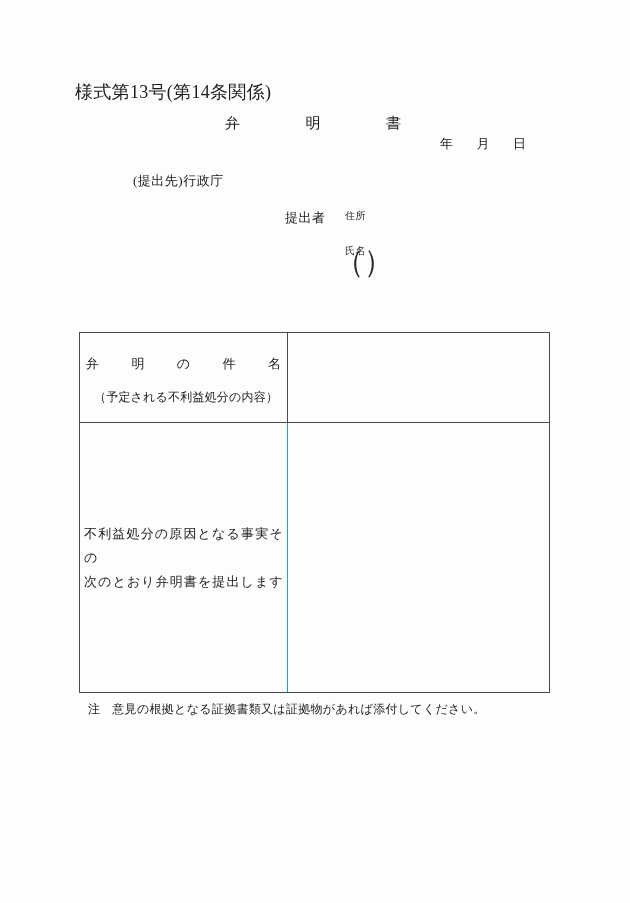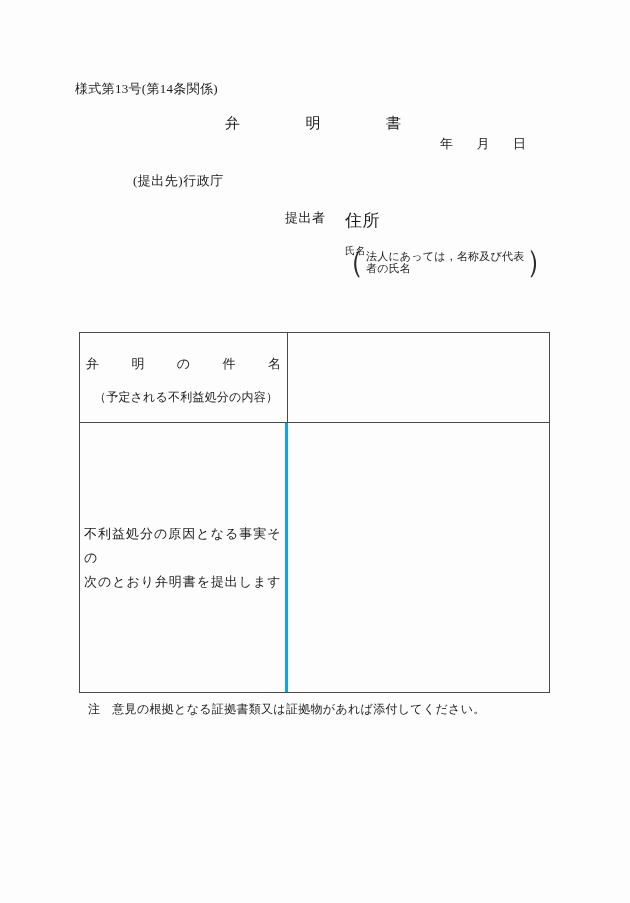--- a/index.html
+++ b/index.html
@@ -8,38 +8,38 @@
     position: relative;
     width: 630px;
     height: 903px;
     background: #fdfdfd;
     font-family: "Liberation Serif", "DejaVu Serif", serif;
     color: #1c1c1c;
     overflow: hidden;
   }
   .form-number {
     position: absolute; left: 75px; top: 80px;
-    font-size: 13px; letter-spacing: 0.3px;
+    font-size: 18px; letter-spacing: 0.3px;
   }
   .doc-title {
     position: absolute; left: 225px; top: 114px; width: 176px;
     display: flex; justify-content: space-between;
     font-size: 15px;
   }
   .date-line {
     position: absolute; left: 440px; top: 135px; width: 86px;
     display: flex; justify-content: space-between;
     font-size: 13px;
   }
   .recipient {
     position: absolute; left: 97px; top: 172px;
     font-size: 13px; letter-spacing: 0.5px; margin-left: 36px;
   }
   .submitter-label { position: absolute; left: 285px; top: 209px; font-size: 13px; letter-spacing: 0.5px; }
-  .address-label   { position: absolute; left: 345px; top: 209px; font-size: 17px; letter-spacing: 0.5px; }
+  .address-label   { position: absolute; left: 345px; top: 209px; font-size: 10px; letter-spacing: 0.5px; }
   .name-label      { position: absolute; left: 345px; top: 244px; font-size: 10px; letter-spacing: 0.5px; }
   .corp-note {
     position: absolute; left: 336px; top: 246px;
     display: flex; align-items: center;
   }
   .corp-paren {
     font-size: 28px; line-height: 32px;
     transform: scaleY(1.12); transform-origin: center;
     font-weight: 400; color: #2a2a2a;
   }
@@ -60,21 +60,21 @@
     grid-template-rows: 90px 1fr;
     background: #fdfdfd;
   }
   .cell-r1c1 {
     border-right: 1px solid #4a4a4a;
     border-bottom: 1px solid #4a4a4a;
     padding: 22px 6px 0 6px;
   }
   .cell-r1c2 { border-bottom: 1px solid #4a4a4a; }
   .cell-r2c1 {
-    border-right: 3px solid #0ea5e9;
+    border-right: 1px solid #0ea5e9;
     display: flex; flex-direction: column; justify-content: center;
     padding: 0 4px;
   }
   .r1-header {
     display: flex; justify-content: space-between;
     font-size: 13px;
   }
   .r1-subheader {
     margin: 16px 0 8px 8px;
     font-size: 12px; letter-spacing: 0.2px;
@@ -111,24 +111,20 @@
   </div>
 
   <div class="recipient">(提出先)行政庁</div>
 
   <div class="submitter-label">提出者</div>
   <div class="address-label">住所</div>
   <div class="name-label">氏名</div>
 
   <div class="corp-note">
     <span class="corp-paren">（</span>
-    <span class="corp-text">
-      <span>法人にあっては，名称及び代表</span><br>
-      <span>者の氏名</span>
-    </span>
     <span class="corp-paren">）</span>
   </div>
 
 
   <div class="form-table">
     <div class="cell-r1c1">
       <div class="r1-header">
         <span>弁</span>
         <span>明</span>
         <span>の</span>

